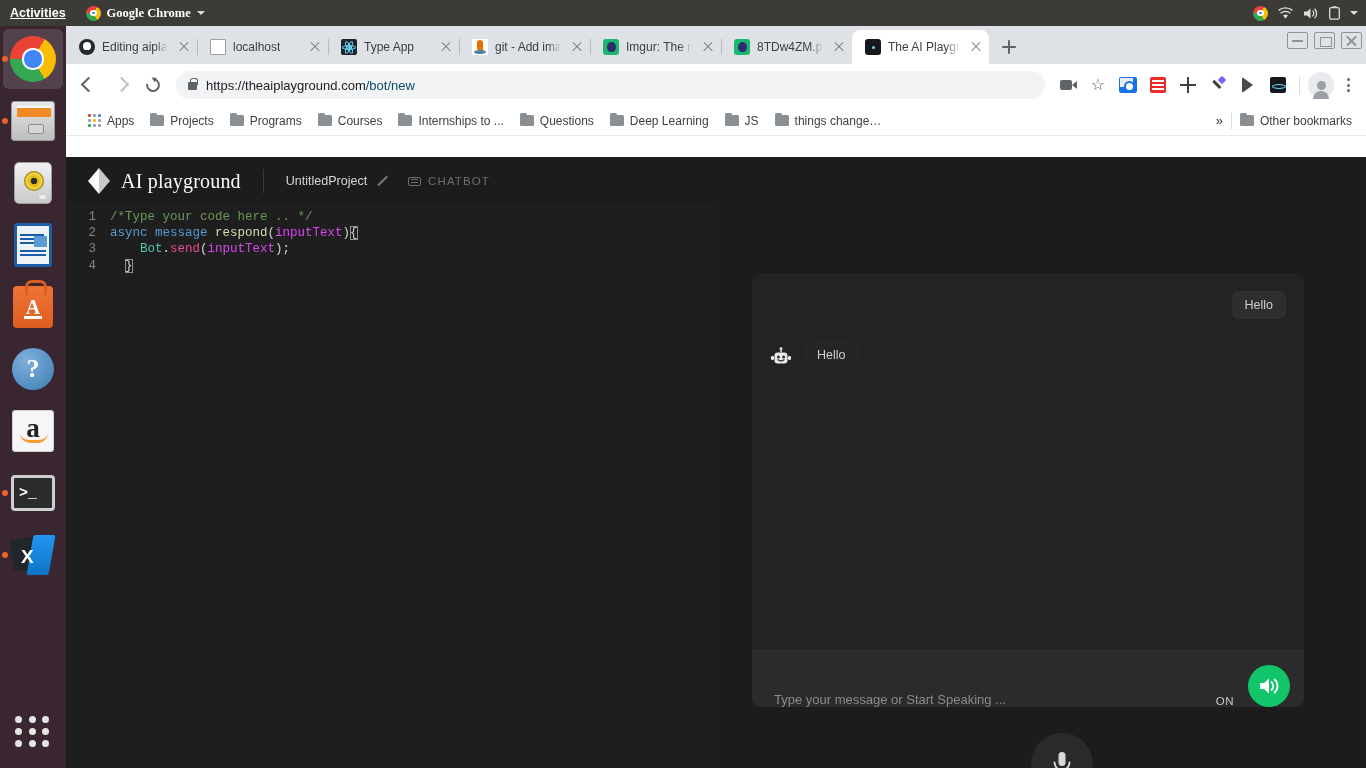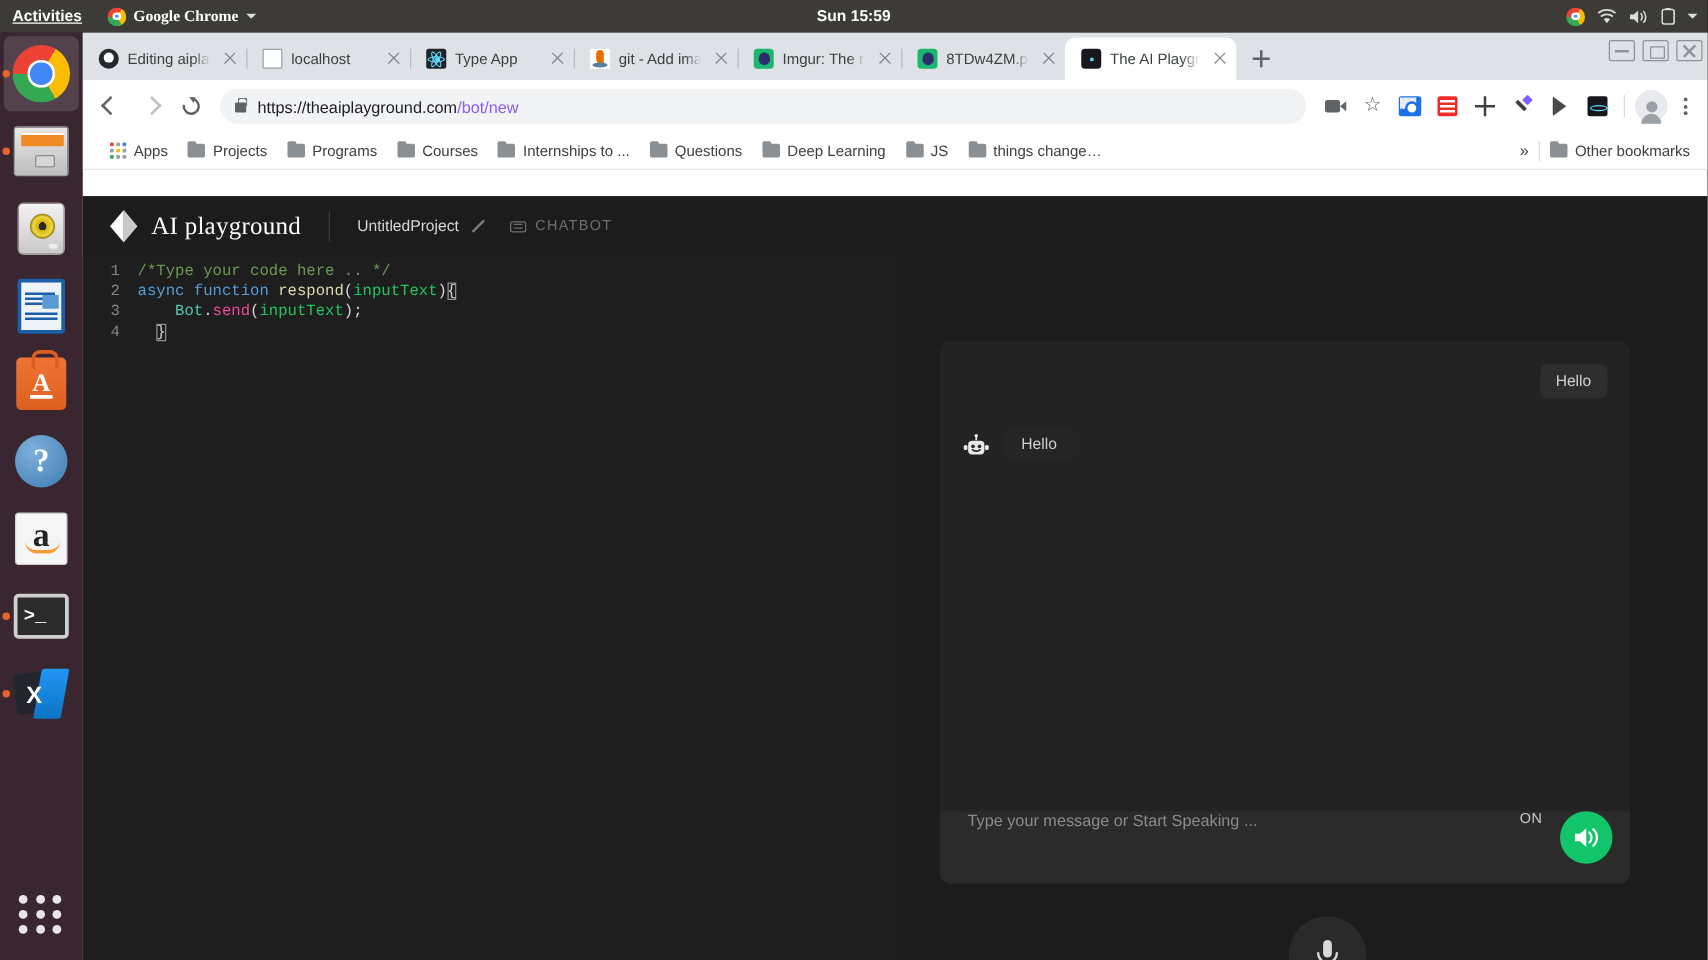--- a/index.html
+++ b/index.html
@@ -188,21 +188,21 @@
     transform: rotate(-35deg);
   }
   .reload::after{content:"";position:absolute;right:-2px;top:-2px;width:0;height:0;border-left:4px solid #5f6368;border-top:3px solid transparent;border-bottom:3px solid transparent;}
   #omnibox {
     flex: 1; height: 28px; background: #f1f3f4; border-radius: 14px;
     display: flex; align-items: center; padding: 0 12px; margin: 0 6px;
     font-size: 13px; color: #202124; gap: 9px;
   }
   .lock { width:9px;height:8px;background:#5f6368;border-radius:1px;position:relative;flex:none;margin-top:2px;}
   .lock::before{content:"";position:absolute;left:1.5px;top:-4.5px;width:6px;height:6px;border:1.6px solid #5f6368;border-bottom:none;border-radius:3px 3px 0 0;}
-  #omnibox .url-dim { color: #8b5cf6; }
+  #omnibox .url-dim { color: #0c4a6e; }
   .tb-icon { width: 26px; height: 26px; flex:none; position: relative; margin-left:2px;}
   .ic-video { position:absolute;left:5px;top:8px;width:12px;height:10px;background:#5f6368;border-radius:2px;}
   .ic-video::after{content:"";position:absolute;right:-5px;top:1px;width:0;height:0;border-right:5px solid #5f6368;border-top:4px solid transparent;border-bottom:4px solid transparent;}
   .ic-star{position:absolute;left:5px;top:5px;width:16px;height:16px;color:#5f6368;font-size:16px;line-height:16px;text-align:center;}
   .ic-ext1{position:absolute;left:4px;top:5px;width:18px;height:16px;background:#1a73e8;border-radius:2px;}
   .ic-ext1::before{content:"";position:absolute;left:1px;top:1px;width:13px;height:9px;background:#e8eaed;}
   .ic-ext1::after{content:"";position:absolute;right:2px;bottom:1px;width:7px;height:7px;border-radius:50%;background:#fff;border:2px solid #1a73e8;}
   .ic-ext2{position:absolute;left:5px;top:5px;width:16px;height:16px;background:#ee2b28;border-radius:2px;}
   .ic-ext2::after{content:"";position:absolute;left:2px;top:3px;width:12px;height:2px;background:#fff;box-shadow:0 4px 0 #fff,0 8px 0 #fff;}
   .ic-move{position:absolute;left:5px;top:5px;width:16px;height:16px;}
@@ -297,21 +297,21 @@
     display:flex; align-items:center; justify-content:center;
   }
 
   #code-area { flex: 1; background: #1e1e1e; overflow: hidden; padding-top: 4px; }
   .code-line { display: flex; font-family: "Liberation Mono", monospace; font-size: 12.5px; line-height: 16.2px; }
   .ln-no { width: 44px; text-align: right; padding-right: 14px; color: #858585; flex:none;}
   .ln-tx { white-space: pre; color: #d4d4d4; }
   .c-comment { color: #6a9955; }
   .c-keyword { color: #569cd6; }
   .c-func    { color: #dcdcaa; }
-  .c-ident   { color: #22c55e; }
+  .c-ident   { color: #d946ef; }
   .c-class   { color: #4ec9b0; }
   .c-plain   { color: #d4d4d4; }
   .c-method  { color: #ec4899; }
   .brk-hl { outline: 1px solid #8f8f8f; outline-offset: -1px; }
 
   #console-bar {
     height: 34px; background: #1c1c1c; border-top: 1px solid #2c2c2c;
     display: flex; align-items: center; padding-left: 14px; gap: 9px;
     font-size: 12px; color: #d8d8d8;
   }
@@ -330,21 +330,21 @@
   #chat-messages { flex: 1; padding: 18px 18px 0 18px; position: relative; }
   .msg-row { display: flex; align-items: flex-end; gap: 12px; margin-bottom: 22px; }
   .msg-row.user { justify-content: flex-end; }
   .bubble {
     background: #2e2e2e; border-radius: 7px; padding: 7px 13px;
     font-size: 12.5px; color: #cfcfcf;
   }
   .bubble.bot { background: #252525; }
   .bot-avatar { width: 22px; height: 22px; position: relative; flex:none; margin-top:1px;}
   #chat-input-bar {
-    height: 58px; background: #2b2b2b; display: flex; align-items: flex-start;
+    height: 58px; background: #2b2b2b; display: flex; align-items: flex-end;
     padding: 0 14px 0 22px; gap: 14px;
   }
   #chat-input-bar .ph { flex: 1; font-size: 13px; color: #8b8b8b; }
   .on-label { font-size: 11.5px; color: #c9c9c9; letter-spacing: .5px; }
   .speaker-btn {
     width: 42px; height: 42px; border-radius: 50%; background: #12c46a;
     display: flex; align-items: center; justify-content: center; flex:none;
   }
 
   #mic-zone {
@@ -365,21 +365,20 @@
   <div class="tb-app">
     <span class="chrome-logo" style="width:15px;height:15px;">
       <span class="q1"></span>
         <span class="q2"></span>
         <span class="q3"></span>
         <span class="ctr"></span>
     </span>
     <span>Google Chrome</span>
     <span class="caret-dn"></span>
   </div>
-  <div class="tb-clock">Sun 15:59</div>
   <div class="tb-right">
     <span class="chrome-logo" style="width:15px;height:15px;">
       <span class="q1"></span>
         <span class="q2"></span>
         <span class="q3"></span>
         <span class="ctr"></span>
     </span>
     <svg width="15" height="13" viewBox="0 0 15 13">
       <path d="M7.5 11.5 L5 8.4 A4.2 4.2 0 0 1 10 8.4 Z" fill="#dcdcdc"></path>
       <path d="M2.6 6.2 A7.6 7.6 0 0 1 12.4 6.2" stroke="#dcdcdc" stroke-width="1.4" fill="none"></path>
@@ -670,21 +669,21 @@
 
       <div id="editor-pane">
 
         <div id="code-area">
           <div class="code-line">
             <span class="ln-no">1</span>
             <span class="ln-tx"><span class="c-comment">/*Type your code here .. */</span></span>
           </div>
           <div class="code-line">
             <span class="ln-no">2</span>
-            <span class="ln-tx"><span class="c-keyword">async </span><span class="c-keyword">function </span><span class="c-func">respond</span><span class="c-plain">(</span><span class="c-ident">inputText</span><span class="c-plain">)</span><span class="c-plain brk-hl">{</span></span>
+            <span class="ln-tx"><span class="c-keyword">async </span><span class="c-keyword">message </span><span class="c-func">respond</span><span class="c-plain">(</span><span class="c-ident">inputText</span><span class="c-plain">)</span><span class="c-plain brk-hl">{</span></span>
           </div>
           <div class="code-line">
             <span class="ln-no">3</span>
             <span class="ln-tx"><span class="c-plain">    </span><span class="c-class">Bot</span><span class="c-plain">.</span><span class="c-method">send</span><span class="c-plain">(</span><span class="c-ident">inputText</span><span class="c-plain">);</span></span>
           </div>
           <div class="code-line">
             <span class="ln-no">4</span>
             <span class="ln-tx"><span class="c-plain">  </span><span class="c-plain brk-hl">}</span></span>
           </div>
         </div>

